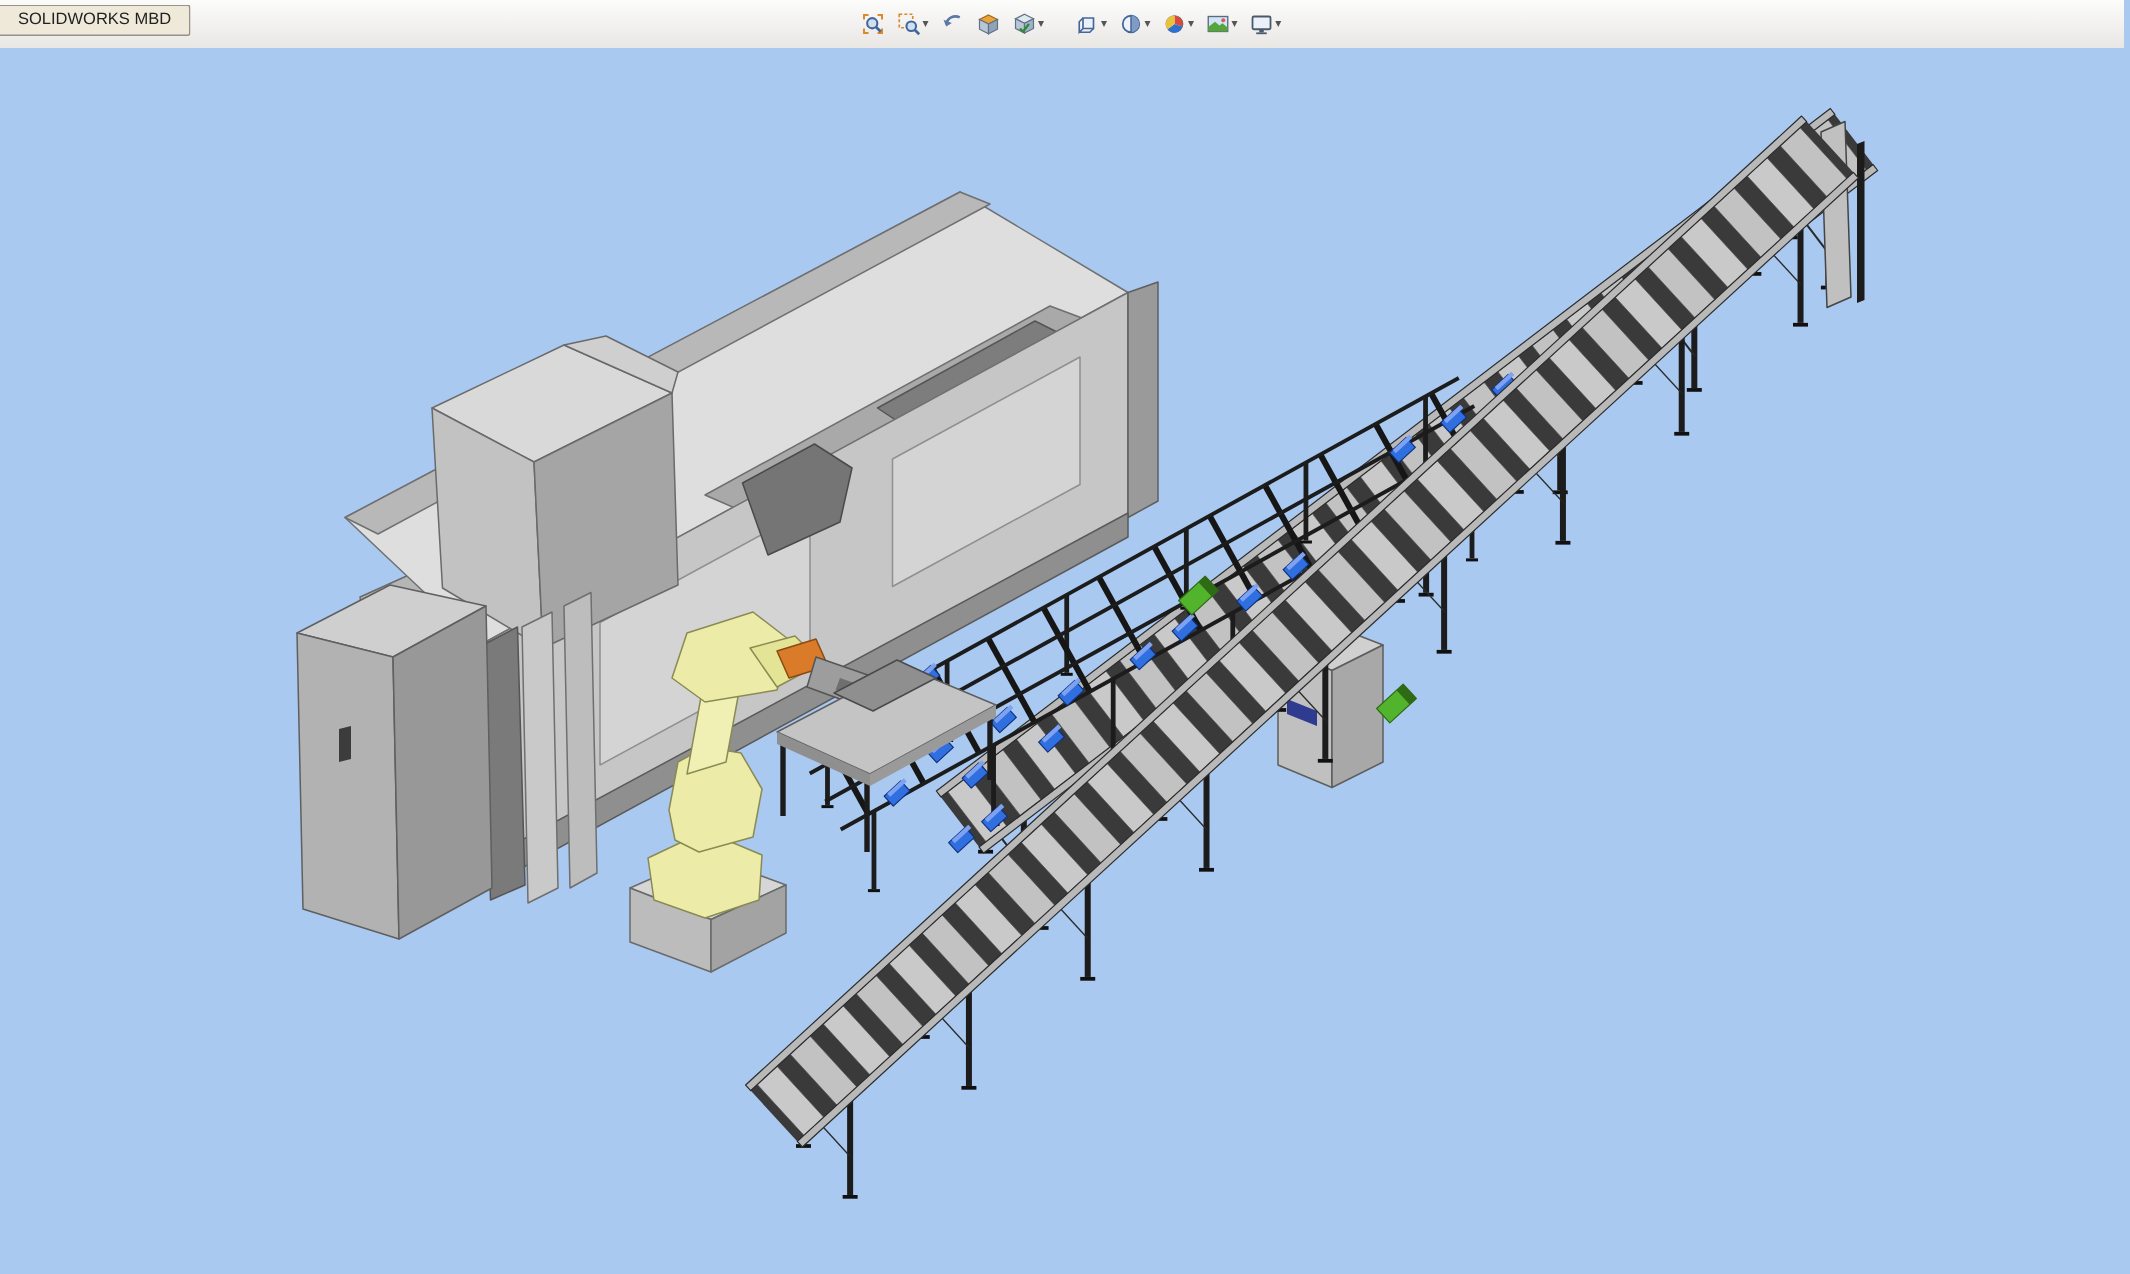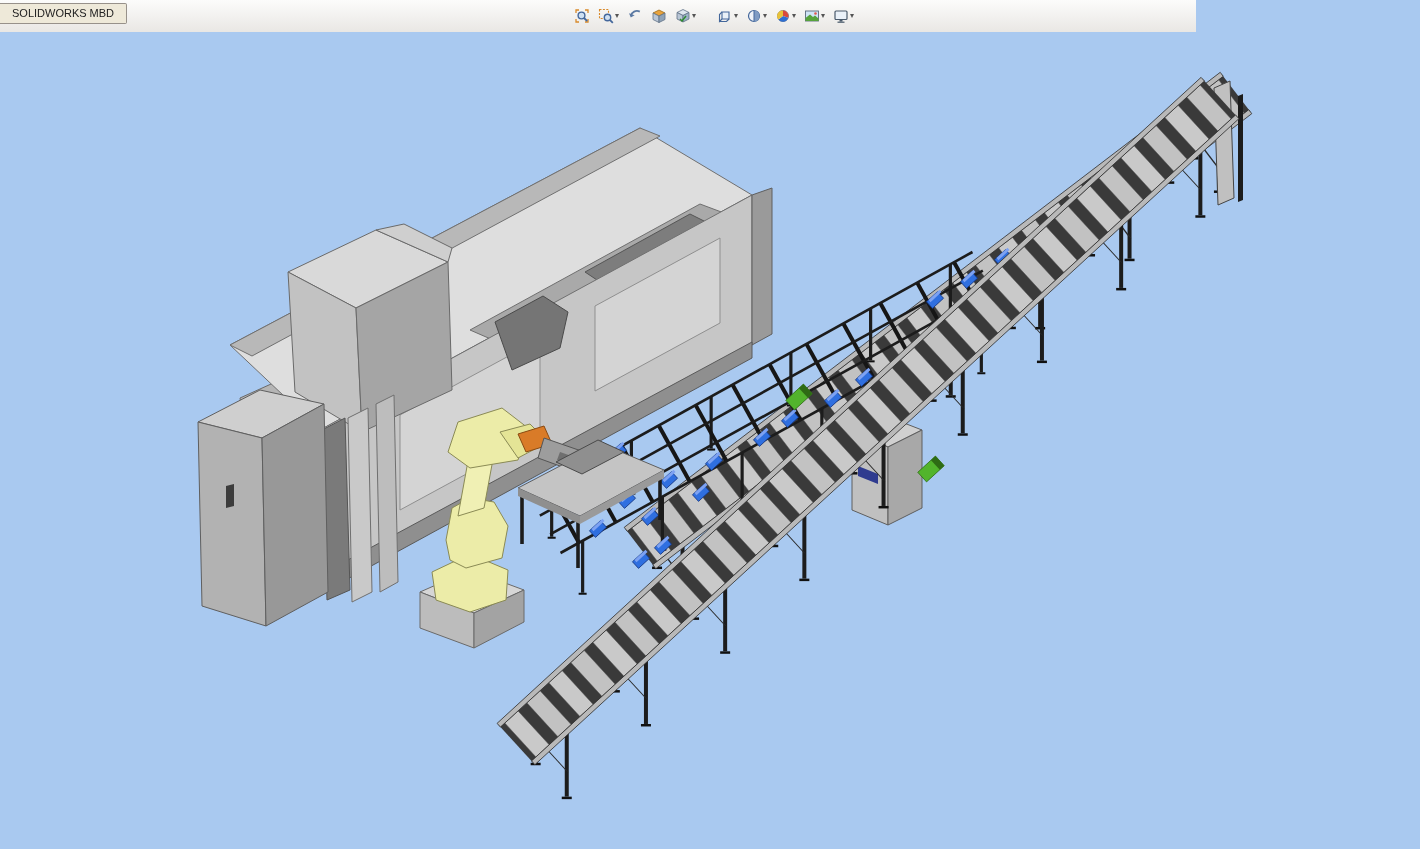--- a/index.html
+++ b/index.html
@@ -2,21 +2,21 @@
 <html><head>
 <meta charset="utf-8">
 <style>
   html,body{margin:0;padding:0;}
   body{
     width:1420px;height:849px;overflow:hidden;
     font-family:"Liberation Sans", sans-serif;
     background:#a9c9f0;
   }
   .topbar{
-    position:relative;width:1196px;height:32px;
+    position:relative;width:1416px;height:32px;
     background:linear-gradient(#fcfcfb,#e9e7e4);
   }
   .mbd-tab{
     position:absolute;left:0;top:3px;
     padding:3px 12px 4px 12px;
     font-size:11px;color:#222;
     background:#eee9d9;
     border:1px solid #97918a;border-left:none;
     border-radius:0 2px 2px 0;
     white-space:nowrap;cursor:default;

